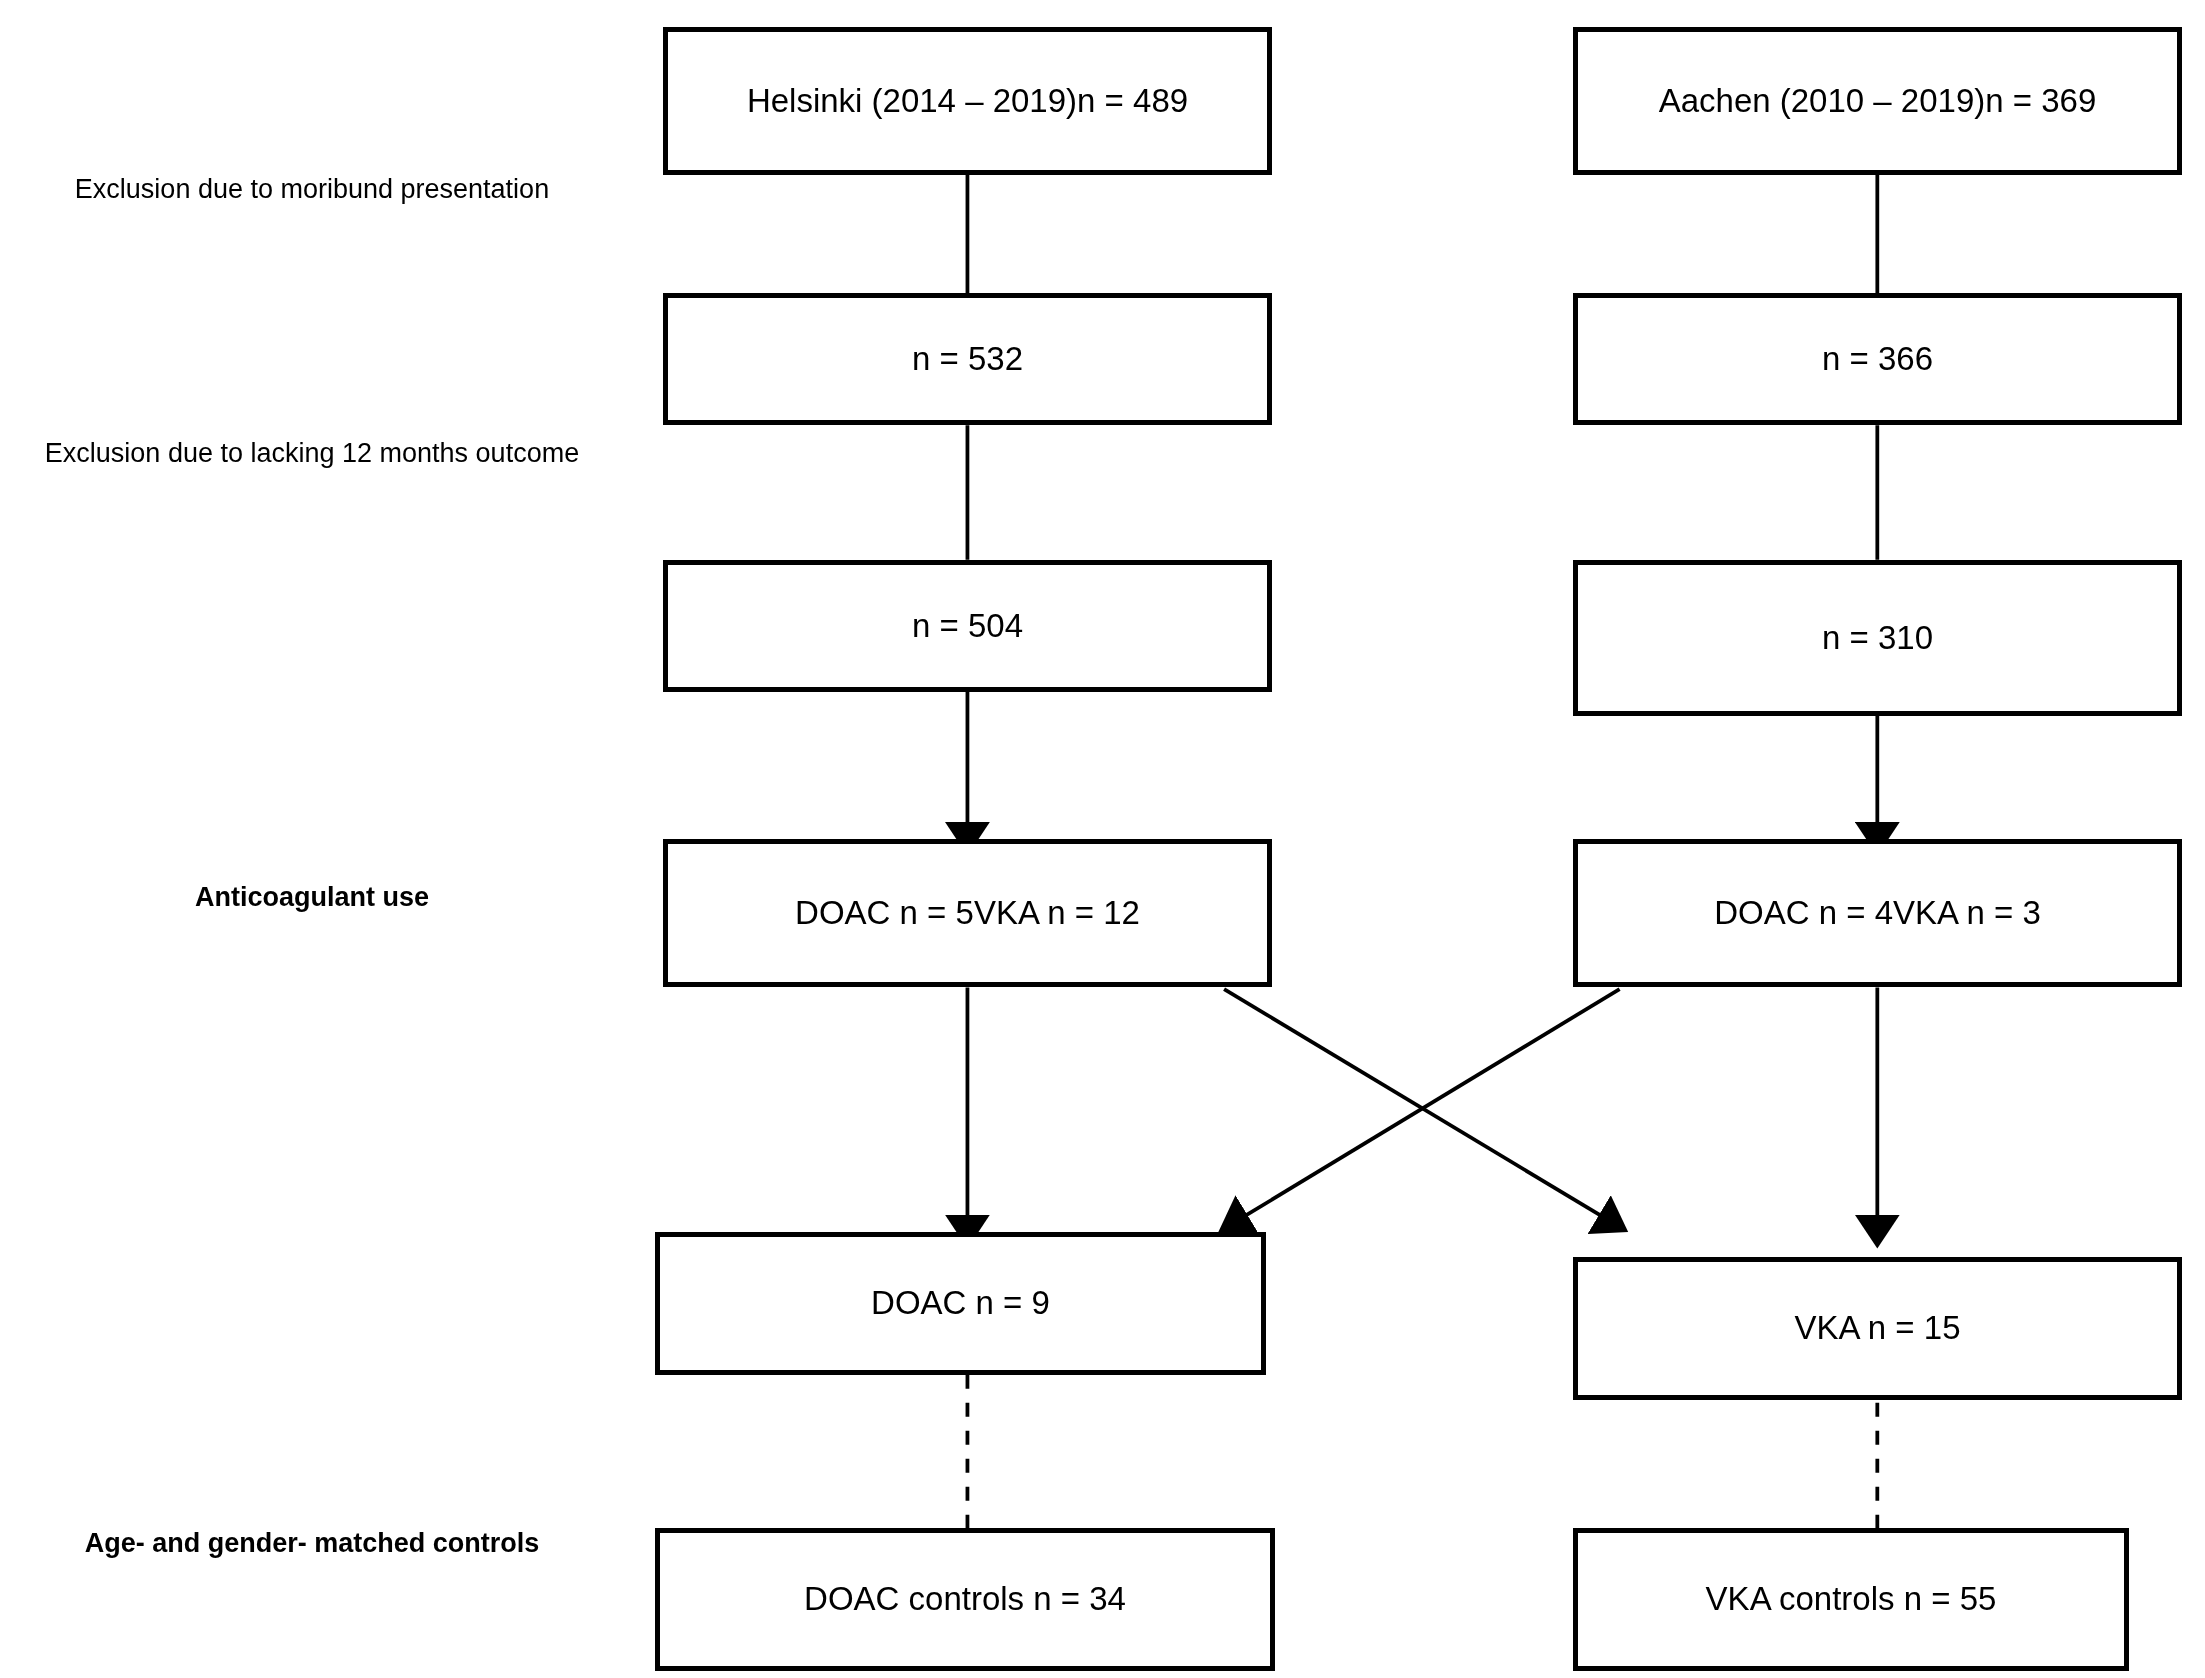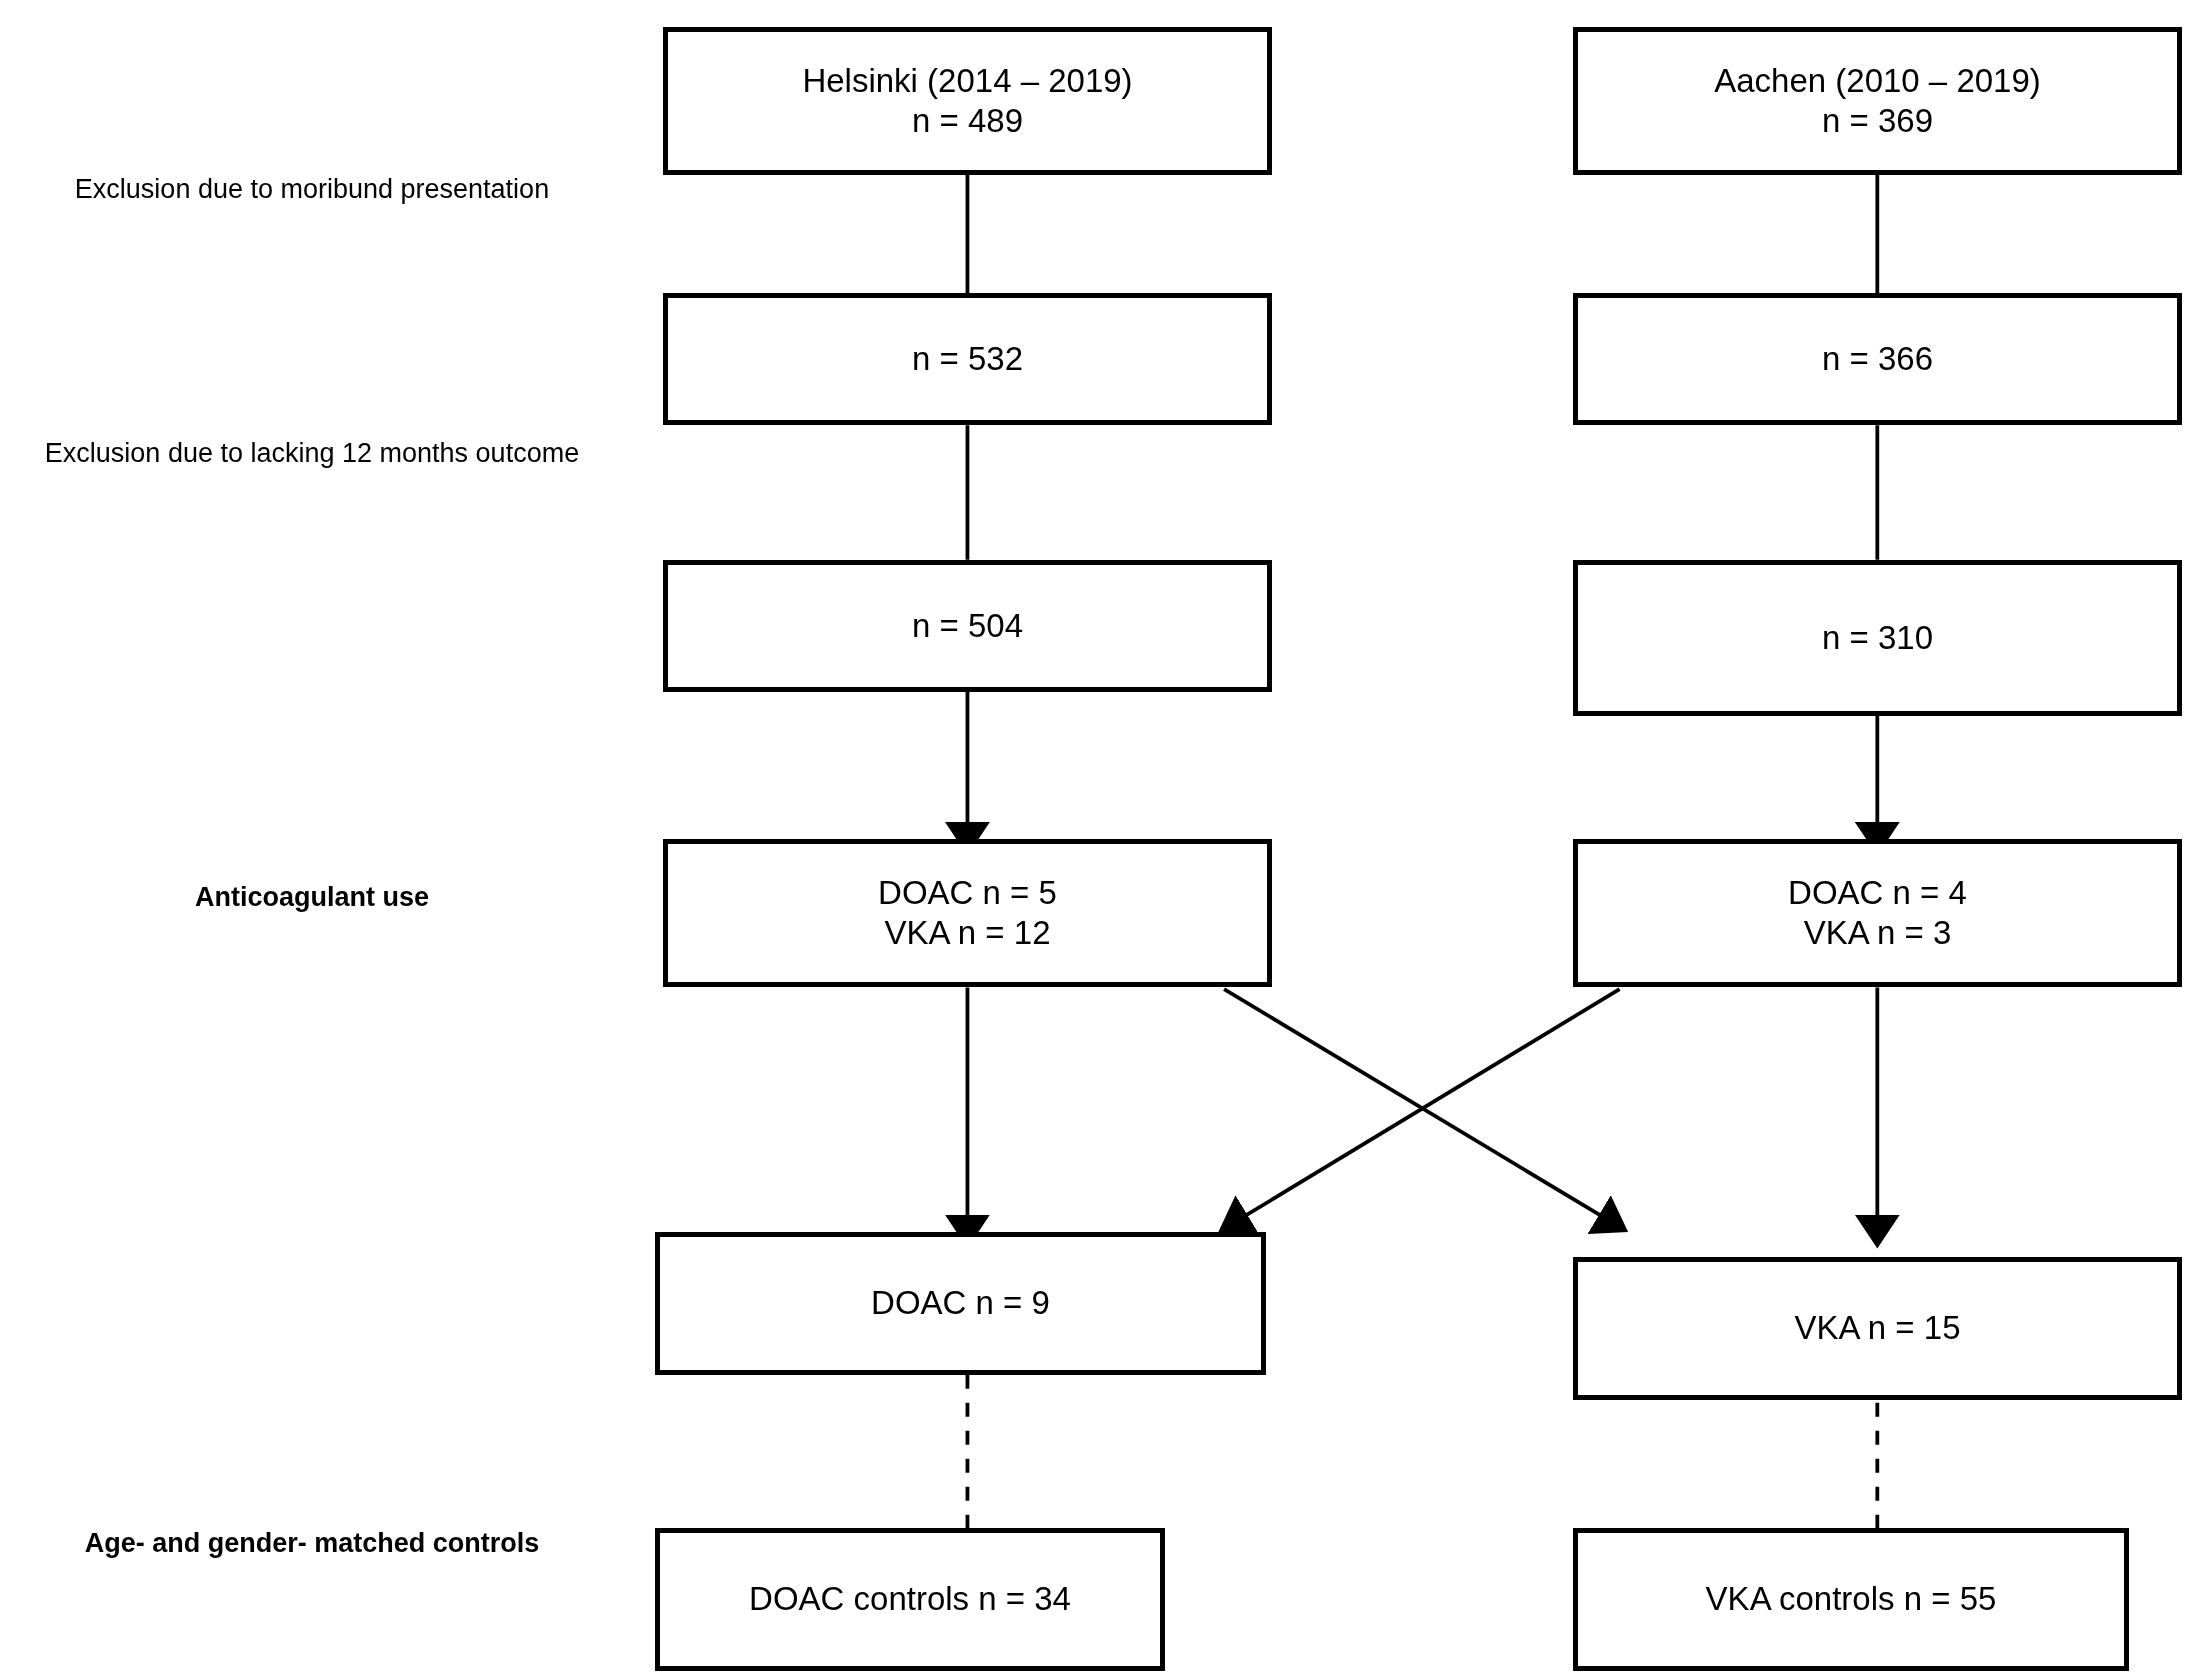--- a/index.html
+++ b/index.html
@@ -17,21 +17,21 @@
     overflow: hidden;
   }
 
   
   .node {
     position: absolute;
     box-sizing: border-box;
     border: 5.4px solid #000000;
     background: #ffffff;
     display: flex;
-    flex-direction: column;
+    flex-direction: row;
     align-items: center;
     justify-content: center;
     text-align: center;
     color: #000000;
     font-size: 33px;
     line-height: 1.22;
     z-index: 5;
   }
   .node .line {
     display: block;
@@ -124,21 +124,21 @@
 
   <div class="node" style="left:663px; top:839px; width:609px; height:148px;">
     <span class="line">DOAC n = 5</span>
     <span class="line">VKA n = 12</span>
   </div>
 
   <div class="node" style="left:655px; top:1232px; width:611px; height:143px;">
     <span class="line">DOAC n = 9</span>
   </div>
 
-  <div class="node" style="left:655px; top:1528px; width:510px; height:143px;">
+  <div class="node" style="left:655px; top:1528px; width:620px; height:143px;">
     <span class="line">DOAC controls n = 34</span>
   </div>
 
   <div class="node" style="left:1573px; top:27px; width:609px; height:148px;">
     <span class="line">Aachen (2010 – 2019)</span>
     <span class="line">n = 369</span>
   </div>
 
   <div class="node" style="left:1573px; top:293px; width:609px; height:132px;">
     <span class="line">n = 366</span>

